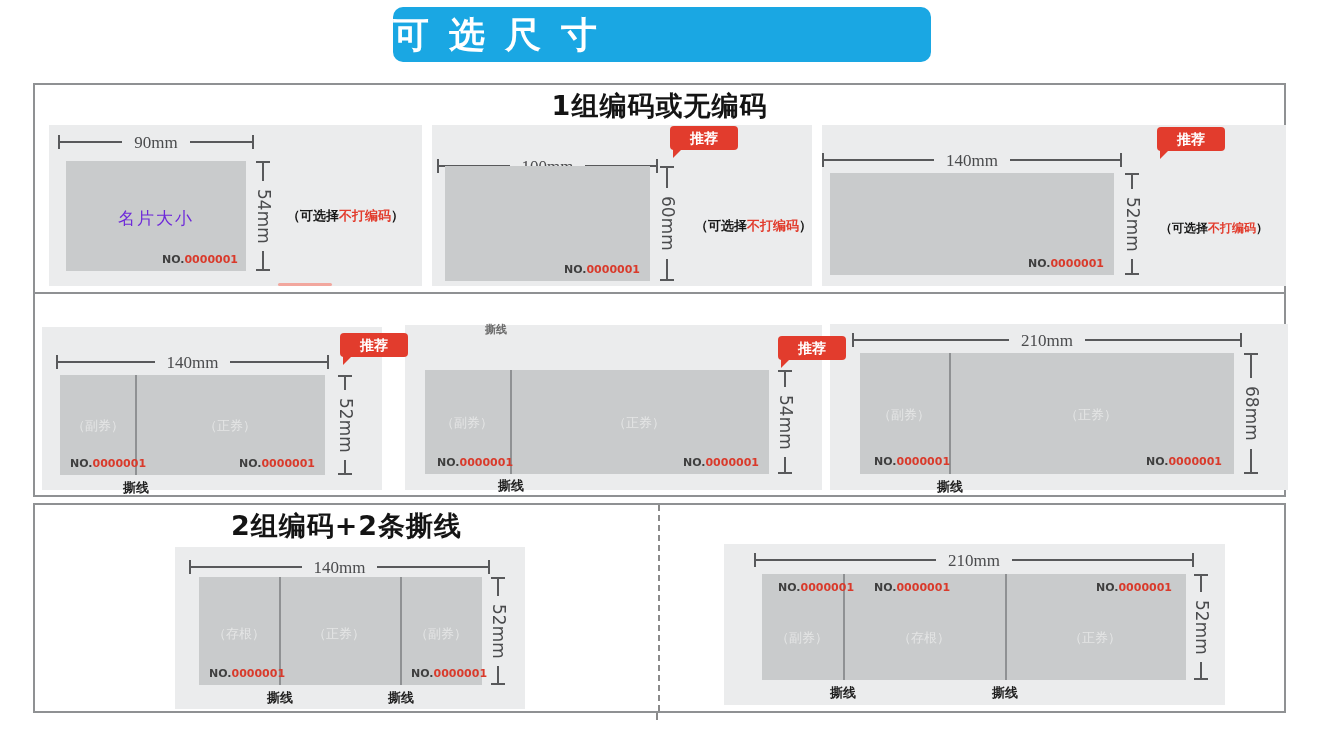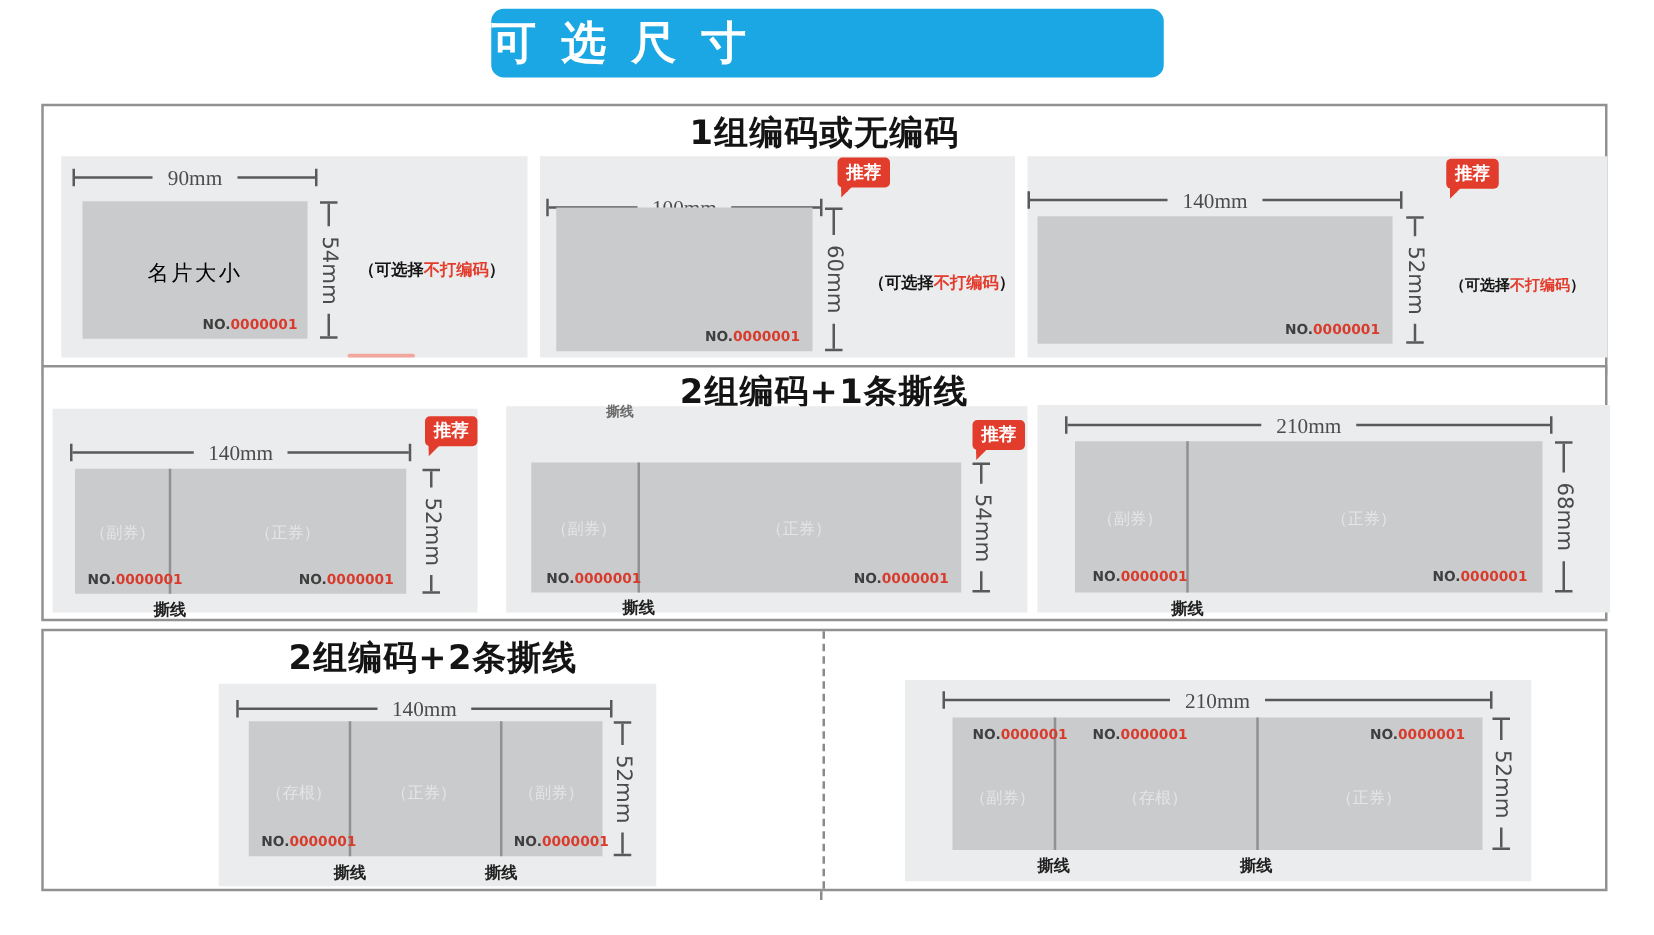--- a/index.html
+++ b/index.html
@@ -24,21 +24,21 @@
   }
   .sec-header {
     position:absolute; text-align:center;
     font-size:27px; font-weight:bold; color:#141414; letter-spacing:1px;
     white-space:nowrap;
   }
   .card { position:absolute; background:#ebeced; }
   .ticket { position:absolute; background:#c9cbcc; }
   .center-label {
     position:absolute; left:0; right:0; top:42%;
-    text-align:center; color:#000000; font-size:17px; letter-spacing:2px;
+    text-align:center; color:#6d28d9; font-size:17px; letter-spacing:2px;
   }
   .seg-label {
     position:absolute; transform:translateX(-50%);
     color:#e4e5e5; font-size:13px; white-space:nowrap;
   }
   .code { position:absolute; font-size:11px; font-weight:bold; color:#3f3f3f; white-space:nowrap; }
   .code .num { color:#d93a2b; }
   .code.centered { transform:translateX(-50%); }
   .hdim { position:absolute; display:flex; align-items:center; height:16px; }
   .hdim .tick { width:2px; height:14px; background:#58595b; }
@@ -55,21 +55,21 @@
   .tear-label {
     position:absolute; transform:translateX(-50%);
     font-size:13px; font-weight:bold; color:#1f1f1f; white-space:nowrap;
   }
   .stray-tear {
     position:absolute; font-size:11px; font-weight:bold; color:#6a6a6a; white-space:nowrap;
   }
   .badge {
     position:absolute; background:#e23c2d; color:#ffffff;
     font-size:14px; font-weight:bold; line-height:1;
-    padding:5px 7px; border-radius:4px; white-space:nowrap; z-index:2;
+    padding:5px 20px; border-radius:4px; white-space:nowrap; z-index:2;
   }
   .badge::after {
     content:""; position:absolute; left:3px; bottom:-8px;
     border:5px solid transparent; border-top-color:#e23c2d; border-left-color:#e23c2d;
   }
   .note { position:absolute; font-size:13px; font-weight:bold; color:#151515; white-space:nowrap; }
   .note .hl { color:#e23c2d; }
   .divider { position:absolute; border-left:2px dashed #8a8a8a; width:0; }
   .divider-stub { position:absolute; left:656px; top:713px; height:7px; border-left:2px dashed #8a8a8a; width:0; }
   .caption {
@@ -159,21 +159,20 @@
       </div>
       <div class="note" style="left:338px;top:95px;font-size:12px;">
         <span>（可选择</span><span class="hl">不打编码</span><span>）</span>
       </div>
     </div>
 
     <div class="sliver" style="left:243px;top:198px;"></div>
   </div>
 
   <div class="sec" style="top:292px;height:205px;">
-    <div class="sec-header" style="left:0;right:0;top:1px;">2组编码+1条撕线</div>
 
     <div class="card" style="left:7px;top:33px;width:340px;height:163px;">
       <div class="badge" style="left:298px;top:6px;"><span>推荐</span></div>
       <div class="hdim" style="left:14px;top:27px;width:273px;">
         <span class="tick"></span>
           <span class="bar"></span>
         <span class="lab">140mm</span>
         <span class="bar"></span>
           <span class="tick"></span>
       </div>

